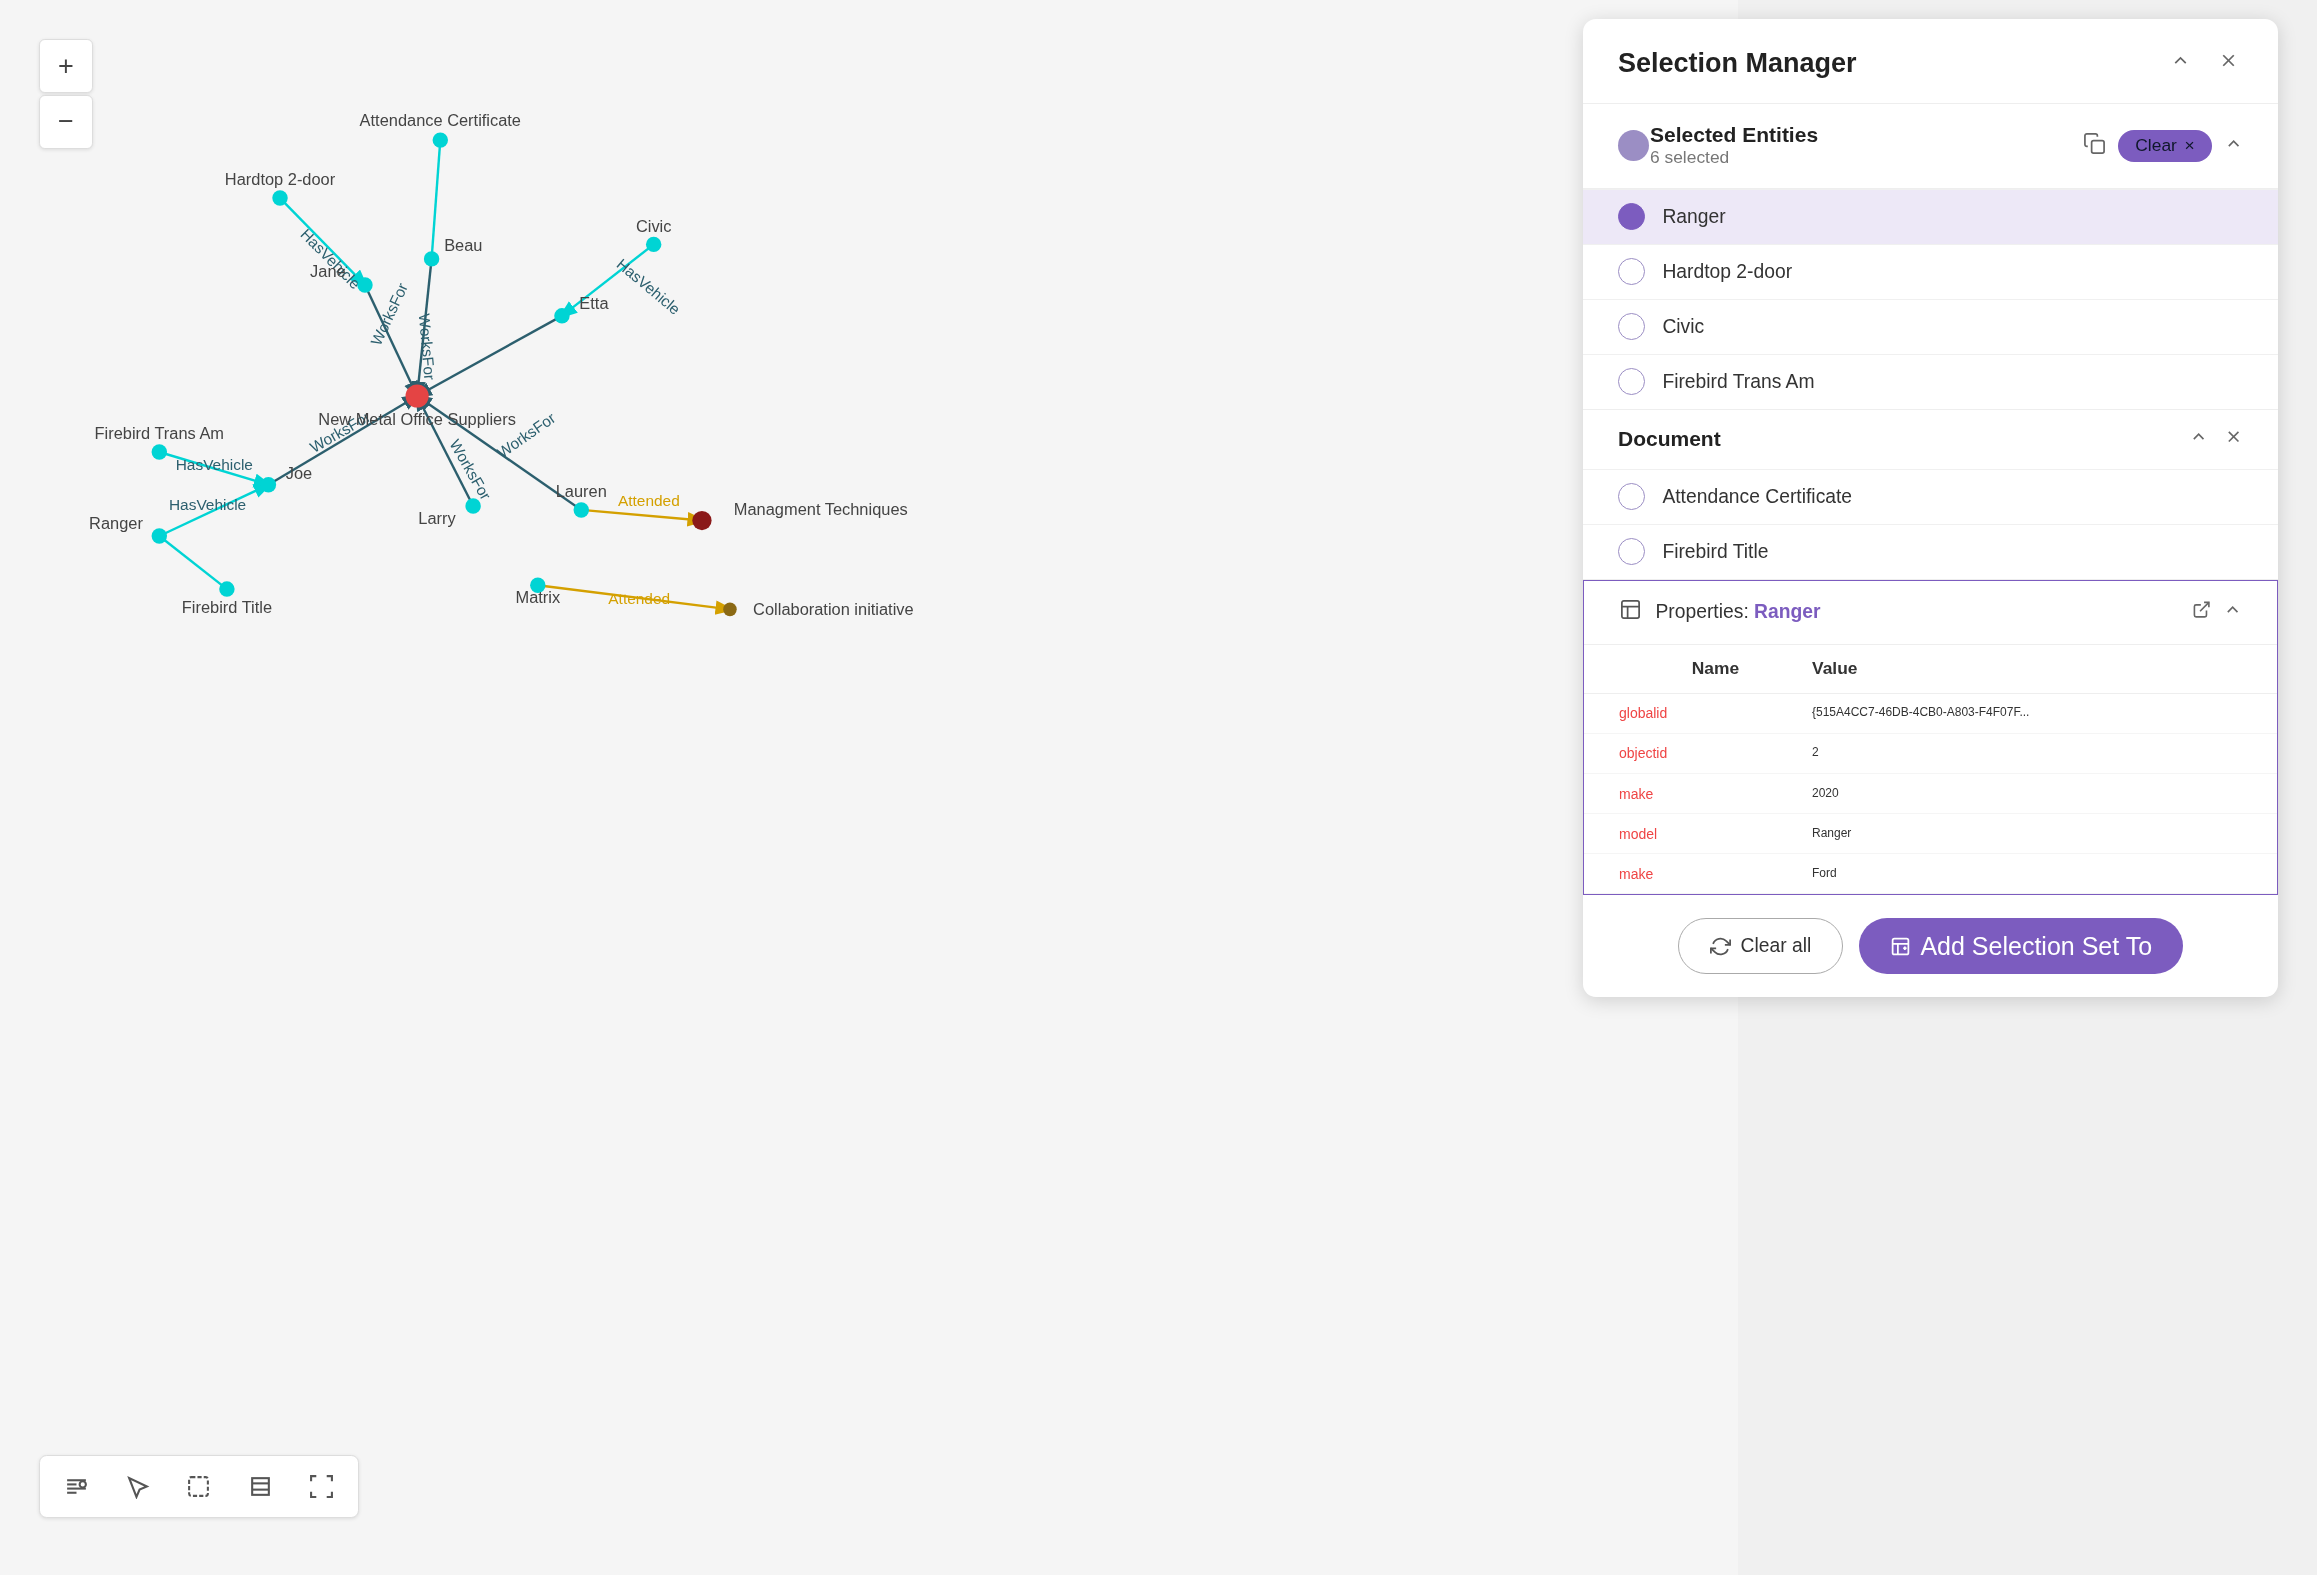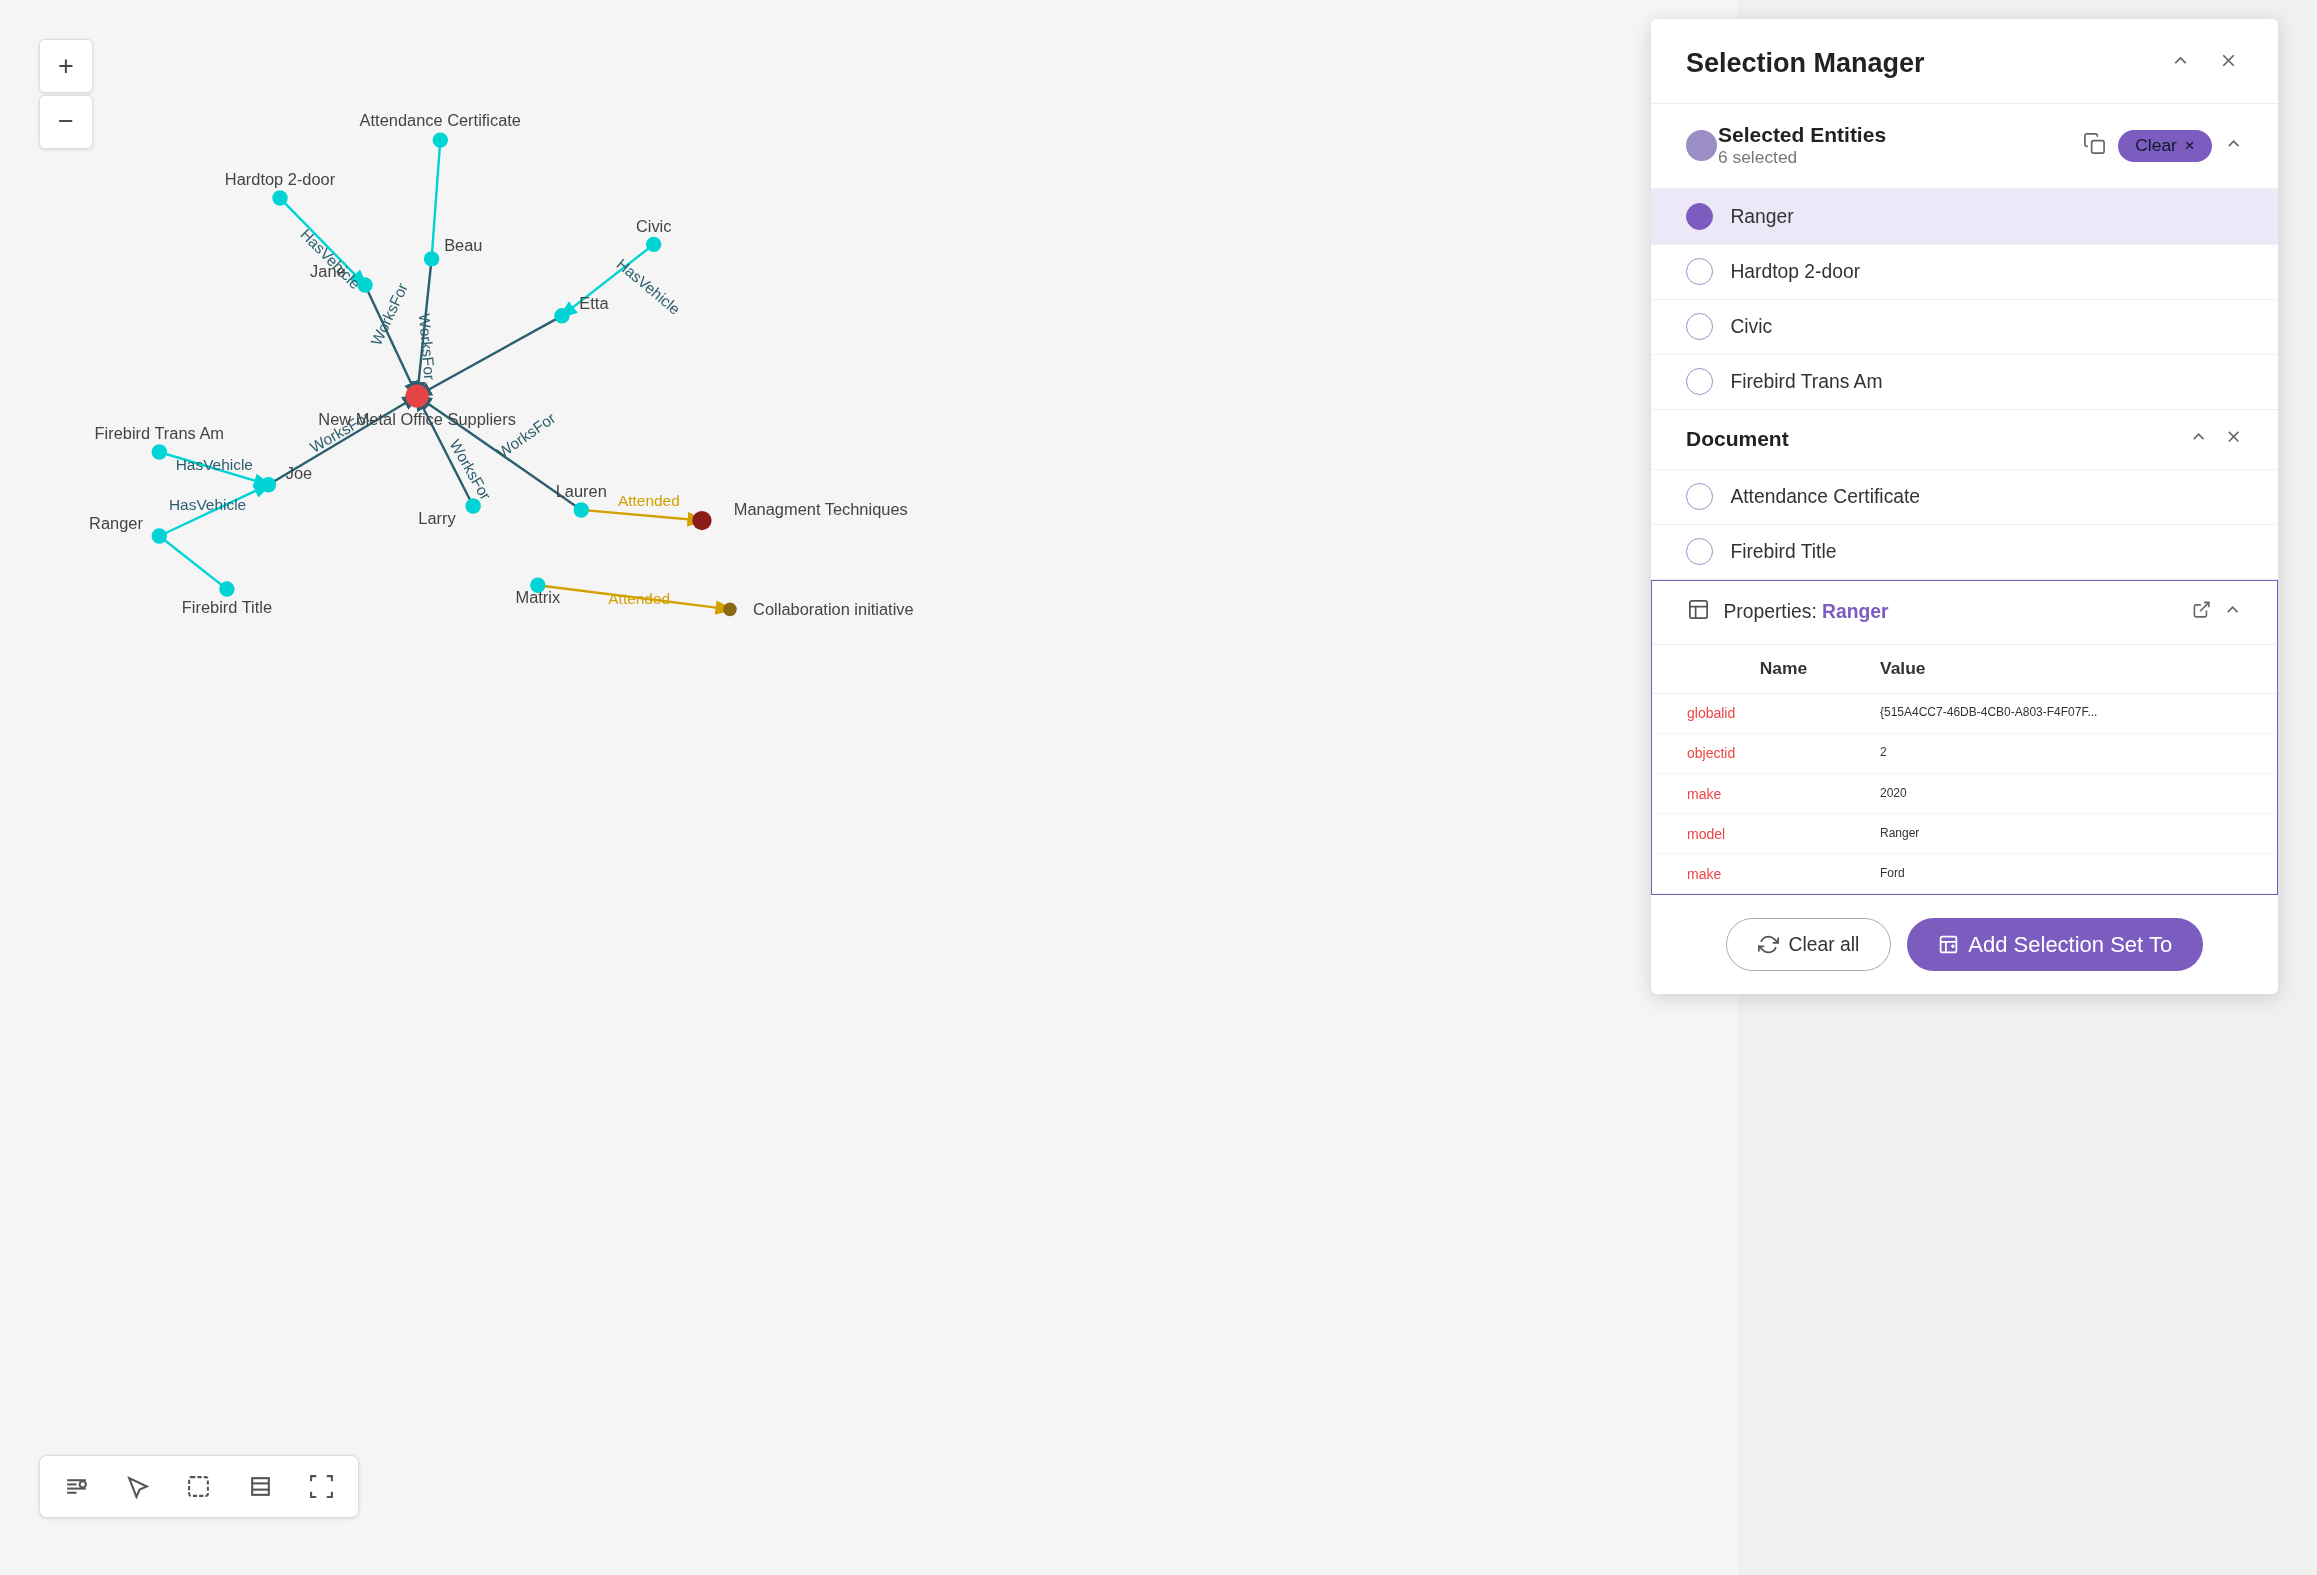--- a/index.html
+++ b/index.html
@@ -76,23 +76,23 @@
       left: 0; top: 0;
       width: 100%;
       height: 100%;
     }
 
     
     .panel {
       position: absolute;
       right: 39px;
       top: 19.3px;
-      width: 627px;
+      width: 695px;
       background: white;
-      border-radius: 6px;
+      border-radius: 13px;
       box-shadow: 0 3.9px 19.3px rgba(0,0,0,0.15);
       overflow: hidden;
       display: flex;
       flex-direction: column;
     }
 
     .panel-header {
       display: flex;
       align-items: center;
       justify-content: space-between;
@@ -317,21 +317,21 @@
       align-items: center;
       gap: 9.7px;
       color: #333;
     }
     .btn-add-selection {
       background: #7c5cbf;
       color: white;
       border: none;
       border-radius: 29px;
       padding: 13.5px 31px;
-      font-size: 22px;
+      font-size: 25px;
       cursor: pointer;
       display: flex;
       align-items: center;
       gap: 9.7px;
     }
   </style>
 </head>
 <body>
 
 <div class="canvas-area">

